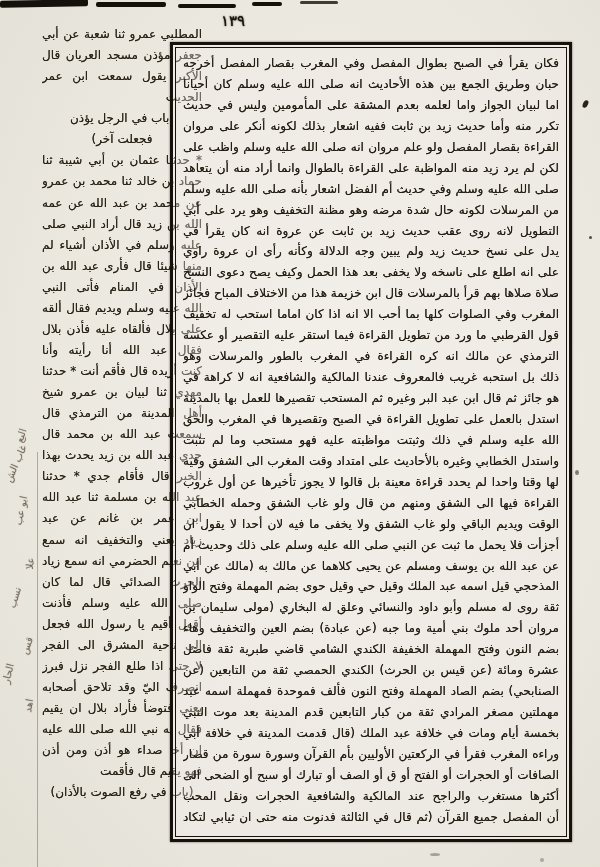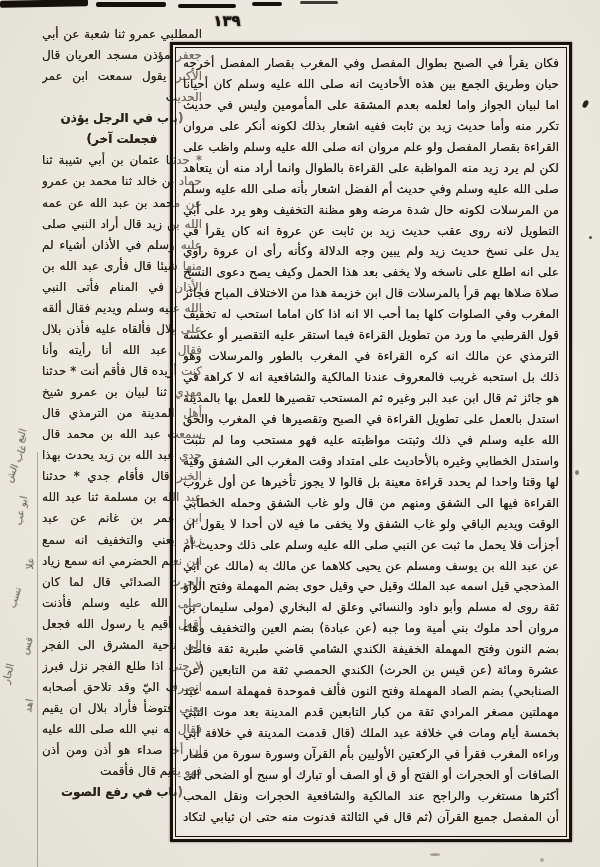--- a/index.html
+++ b/index.html
@@ -12,35 +12,35 @@
   }
   
   .artifact{position:absolute;background:#14100a;border-radius:2px;}
   .bar1{left:0;top:0;width:88px;height:7px;transform:skewY(-1deg);}
   .bar2{left:96px;top:2px;width:70px;height:5px;}
   .bar3{left:178px;top:4px;width:58px;height:4px;}
   .bar4{left:252px;top:2px;width:30px;height:4px;}
   .bar5{left:300px;top:1px;width:38px;height:3px;opacity:.8;}
   
   .page-number{
-    position:absolute;left:192px;top:12px;width:70px;text-align:center;
-    font-size:15px;font-weight:bold;color:#1a150d;
+    position:absolute;left:198px;top:12px;width:70px;text-align:center;
+    font-size:15px;font-weight:normal;color:#1a150d;
     text-shadow:0 0 1px #1a150d,0 0 2px rgba(26,21,13,.55);
     letter-spacing:1px;
   }
   
   .margin-column{
     position:absolute;left:6px;top:24px;width:160px;height:848px;
     direction:rtl;font-size:12px;line-height:21.07px;
     color:#2a2316;text-shadow:0 0 .6px rgba(42,35,22,.75);
     overflow:hidden;
     margin-left:36px;
   }
   .m-line{height:21.07px;overflow:hidden;text-align:justify;text-align-last:justify;}
-  .m-line.a-c{text-align:center;text-align-last:center;font-weight:bold;}
+  .m-line.a-c{text-align:right;text-align-last:center;font-weight:normal;}
   .m-line.a-r{text-align:right;text-align-last:right;}
   
   .main-frame{
     position:absolute;left:170px;top:42px;width:402px;height:800px;
     border:3px solid #16120b;box-sizing:border-box;padding:2px;
     box-shadow:0 0 2px rgba(20,16,10,.6);
     background:rgba(243,241,234,.35);
   }
   .main-frame-inner{
     width:100%;height:100%;box-sizing:border-box;

